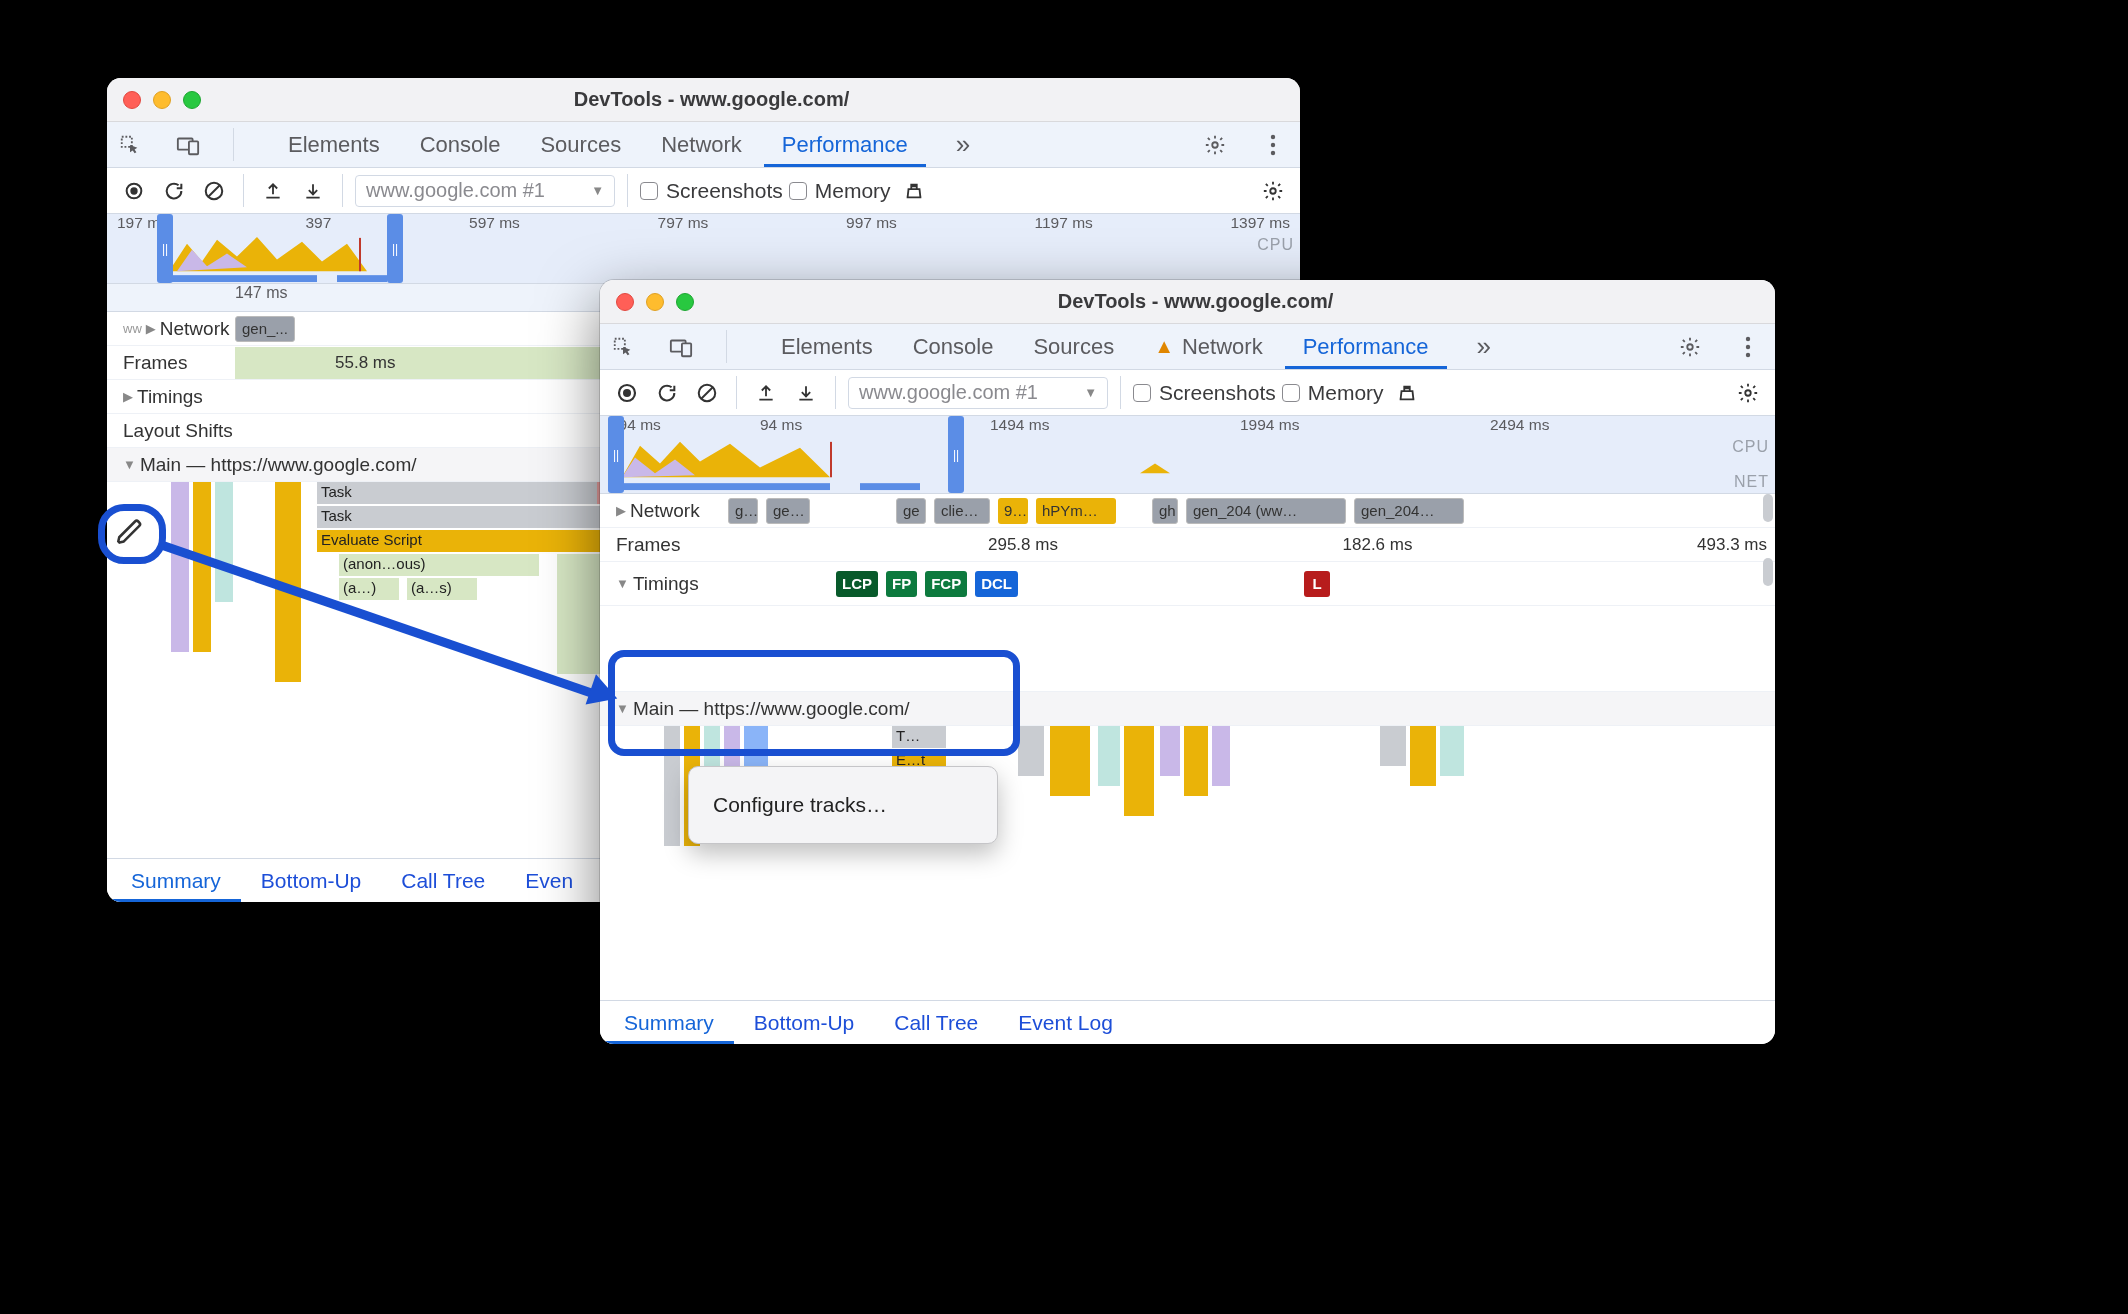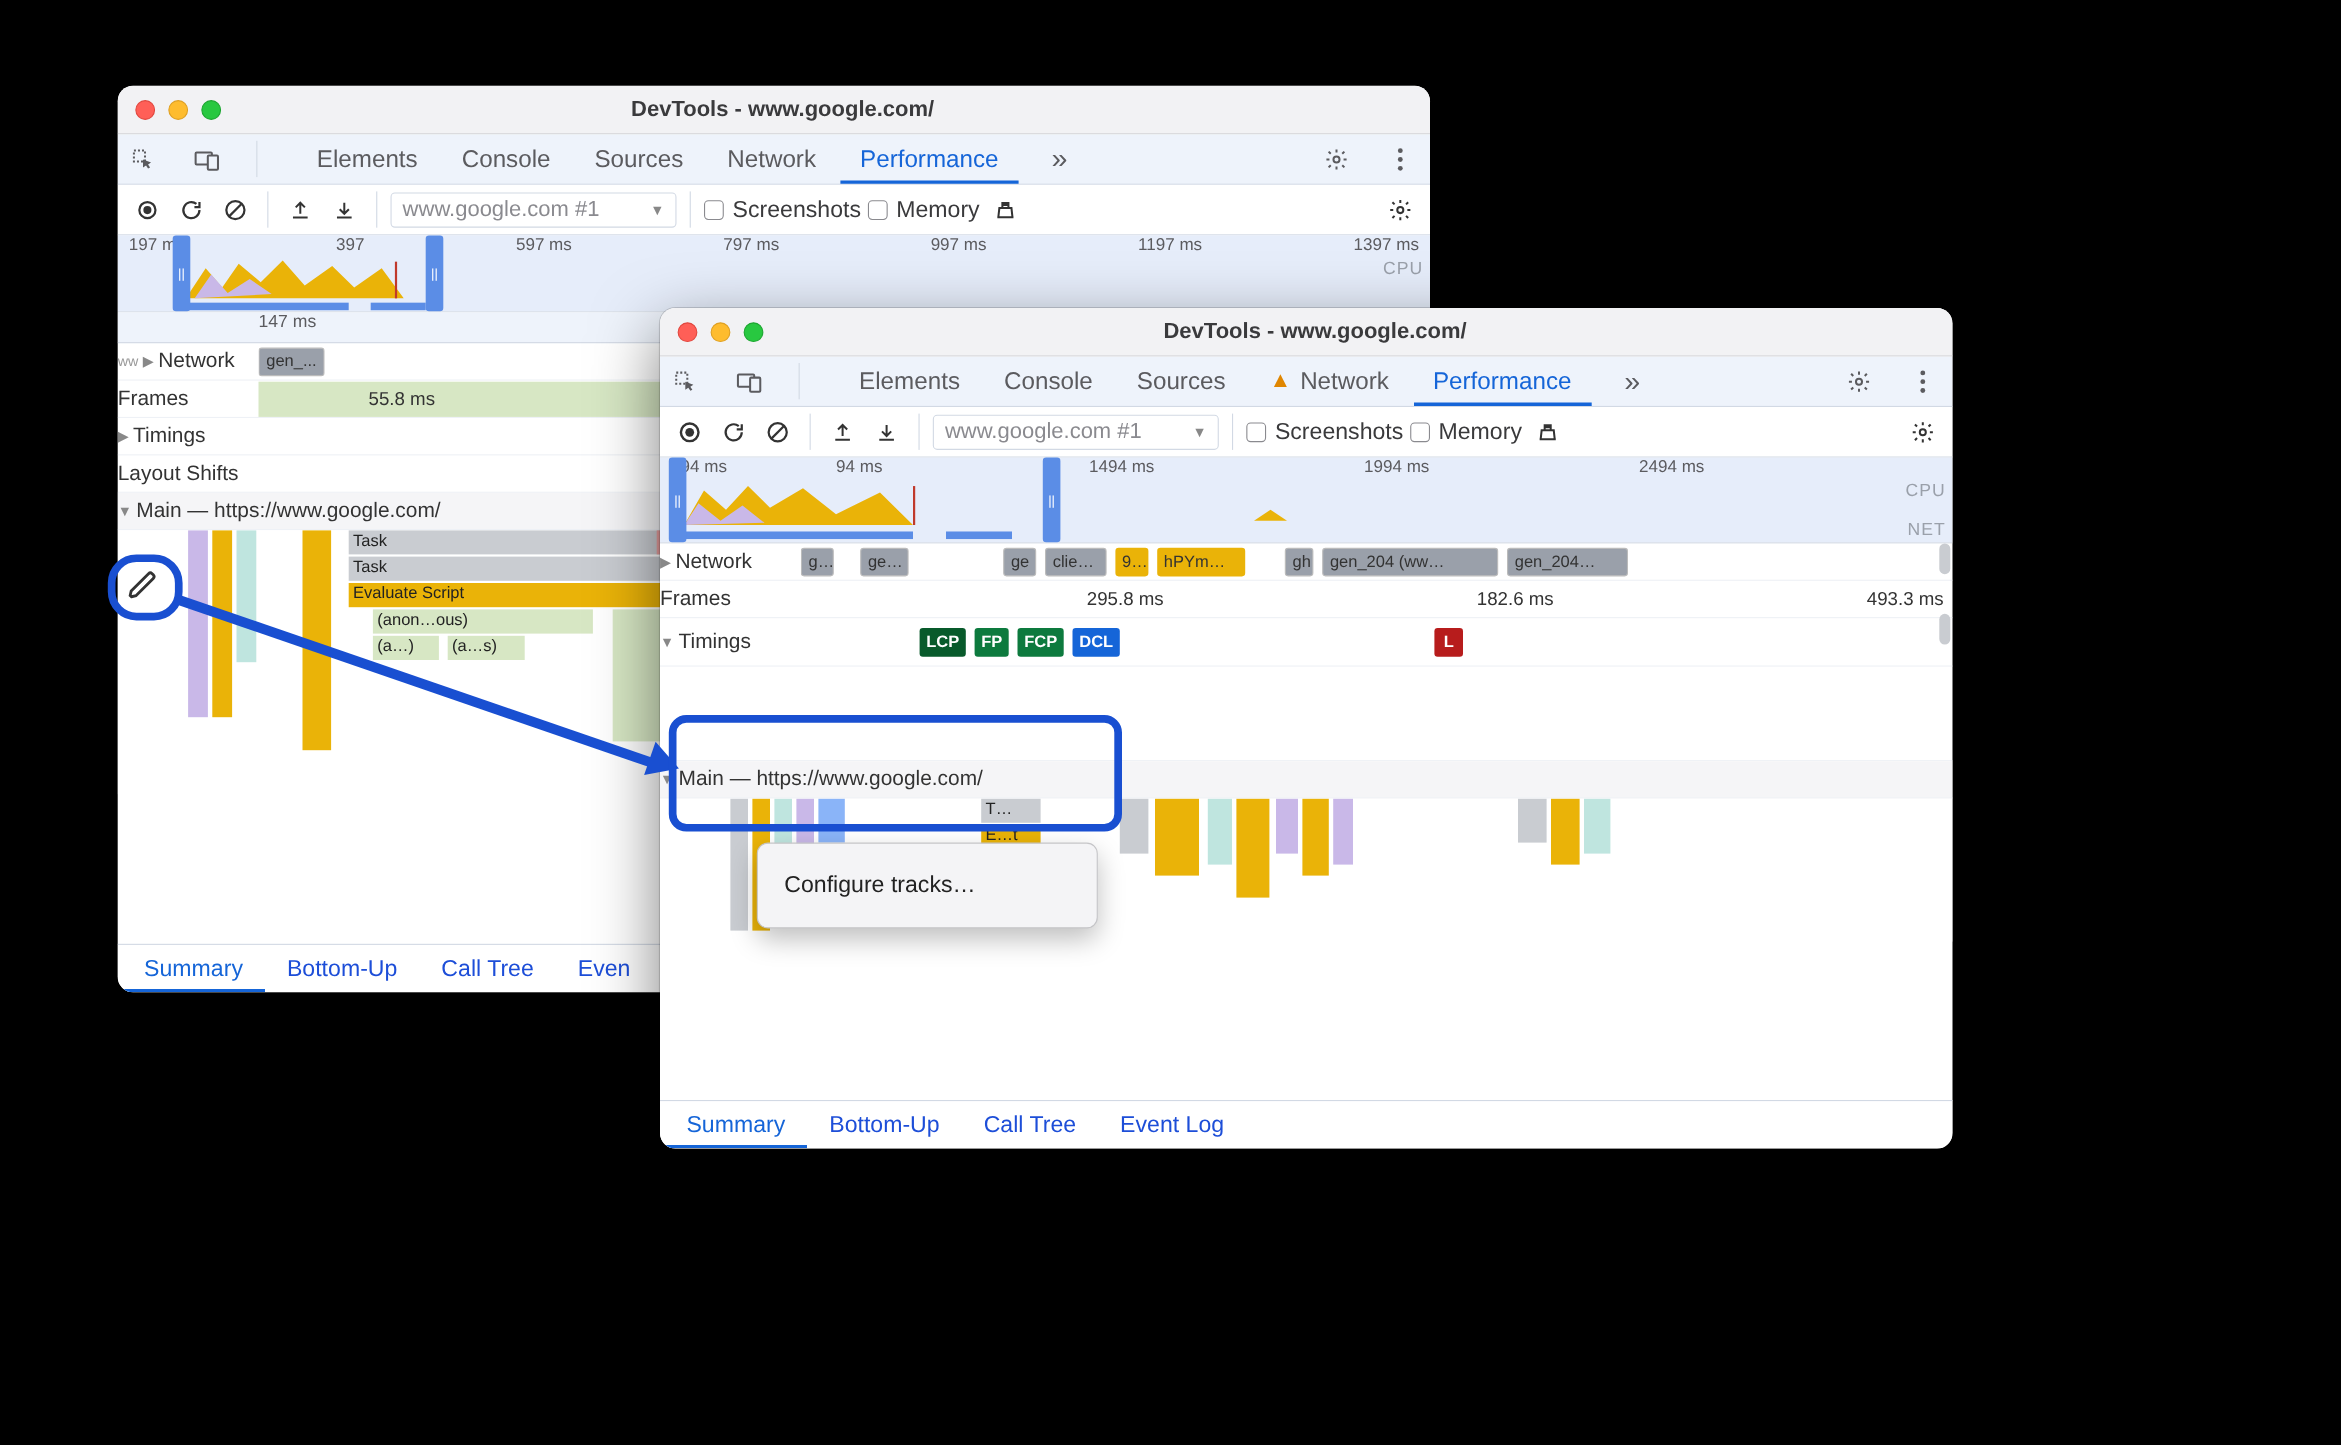--- a/index.html
+++ b/index.html
@@ -168,21 +168,21 @@
     padding-left:128px;
     position: relative;
     justify-content:space-around;
   }
   .tickrow span { flex:1; }
   .row {
     display:flex; align-items:center; min-height:34px;
     border-bottom:1px solid #eef1f6;
   }
   .row .hdr {
-    width:128px; padding-left:0; font-size:19px; color:#333;
+    width:128px; padding-left:16px; font-size:19px; color:#333;
     display:flex; align-items:center; gap:4px;
     white-space:nowrap;
   }
   .row .content {
     flex:1; height:32px; position:relative;
     display:flex; align-items:center; gap:8px; padding-right:8px;
     overflow:hidden;
     font-size:17px;
   }
   .chip {
@@ -629,21 +629,21 @@
 
   <div class="tracks" style="position:relative;">
 
     <div class="row">
       <div class="hdr">
           <span class="caret">▶</span>
           <span>Network</span>
         </div>
       <div class="content">
         <span class="chip grey" style="border:1px solid #bbb;width:30px;">g…</span>
-        <span class="chip grey" style="border:1px solid #bbb;width:44px;margin-left:16px;">ge…</span>
+        <span class="chip grey" style="border:1px solid #bbb;width:44px;">ge…</span>
         <span style="width:70px;"></span>
         <span class="chip grey" style="border:1px solid #bbb;width:30px;">ge</span>
         <span class="chip grey" style="border:1px solid #bbb;width:56px;">clie…</span>
         <span class="chip amber" style="width:30px;">9…</span>
         <span class="chip amber" style="width:80px;">hPYm…</span>
         <span style="width:20px;"></span>
         <span class="chip grey" style="border:1px solid #bbb;width:26px;">gh</span>
         <span class="chip grey" style="border:1px solid #bbb;width:160px;">gen_204 (ww…</span>
         <span class="chip grey" style="border:1px solid #bbb;width:110px;">gen_204…</span>
       </div>

